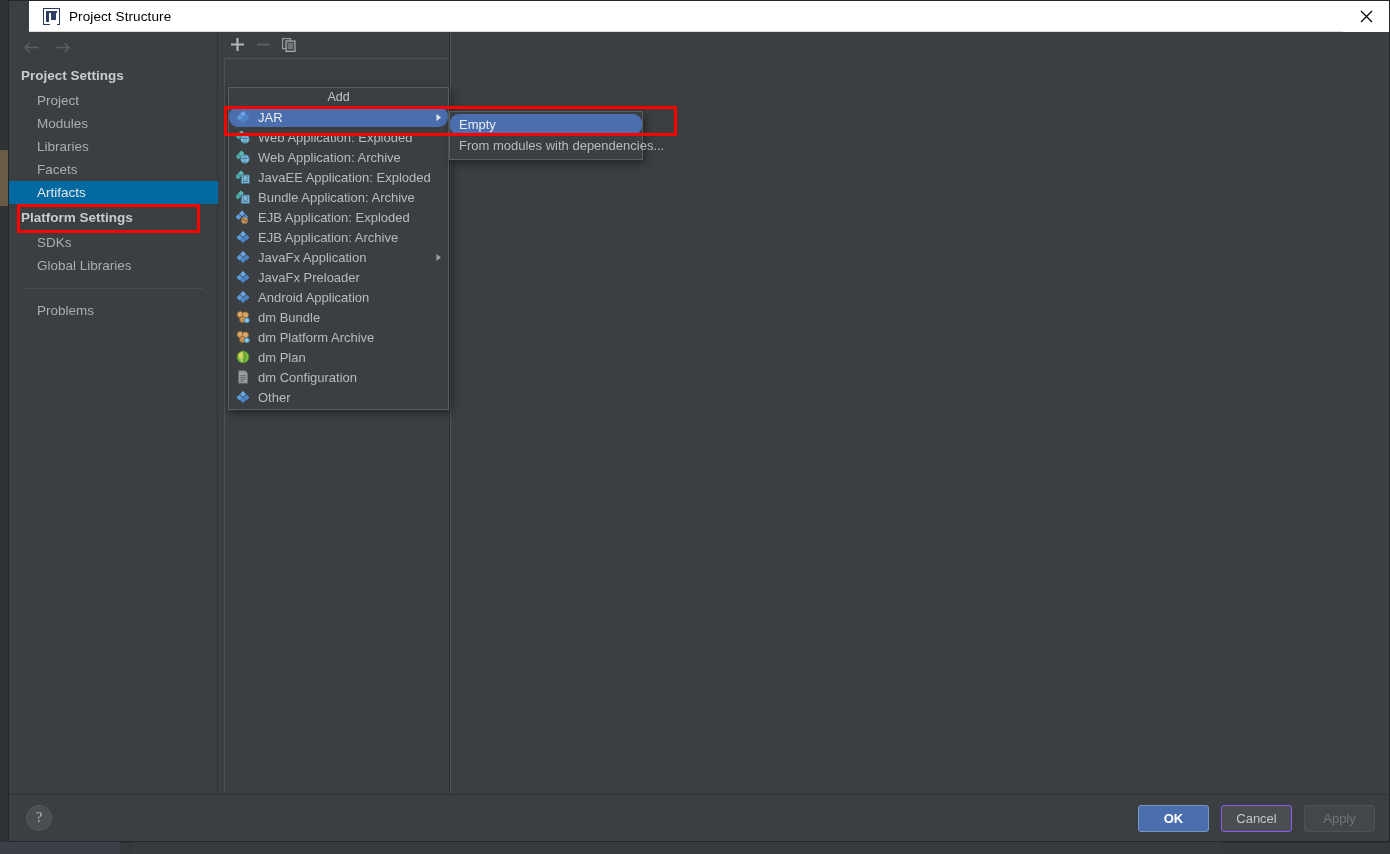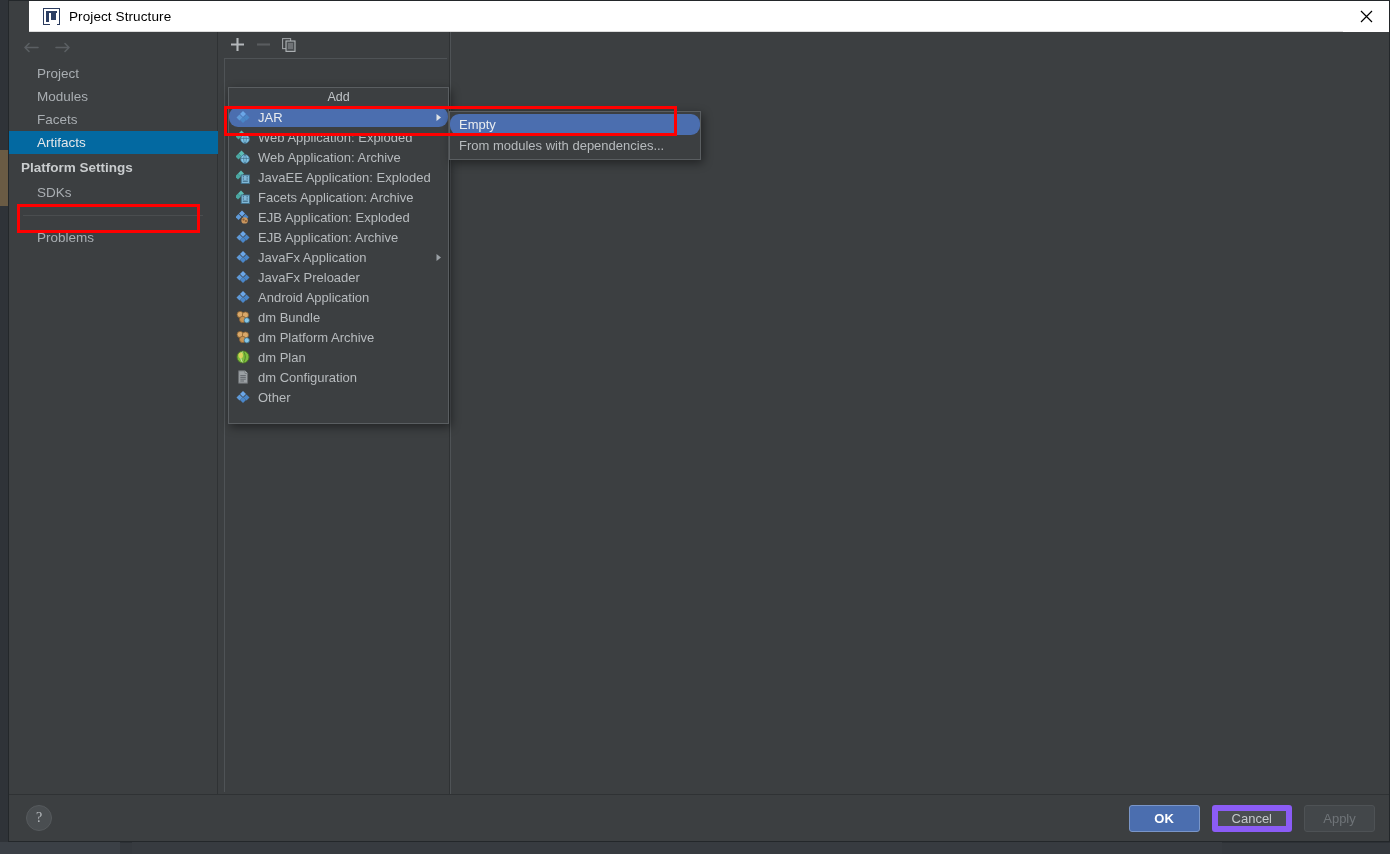--- a/index.html
+++ b/index.html
@@ -223,40 +223,40 @@
     padding: 0 14px;
   }
   .dlg-btn.primary {
     background: #4b6eaf;
     border: 1px solid #7a96c8;
     color: #ffffff;
     font-weight: bold;
   }
   .dlg-btn.normal {
     background: #4a4e51;
-    border: 6px solid #8b5cf6;
+    border: 1px solid #8b5cf6;
     color: #c4c8cb;
   }
   .dlg-btn.disabled {
     background: #43474a;
     border: 1px solid #4e5255;
     color: #6f7478;
     cursor: default;
   }
 
   
   #add-popup {
     position: absolute;
     left: 219px; top: 55px;
     width: 221px;
     background: #3c3f41;
     border: 1px solid #5a5e61;
     box-shadow: 2px 3px 9px rgba(0,0,0,0.45);
     z-index: 40;
-    padding-bottom: 16px;
+    padding-bottom: 2px;
   }
   #add-popup-header {
     height: 19px;
     display: flex; align-items: center; justify-content: center;
     font-size: 12.5px;
     color: #c0c4c7;
     background: #3c3f41;
     border-bottom: 1px solid #4e5255;
   }
   .menu-item {
@@ -284,21 +284,21 @@
   .menu-item .mi-arrow {
     flex: 0 0 auto;
     margin-left: 6px;
     display: flex; align-items: center;
   }
 
   
   #jar-submenu {
     position: absolute;
     left: 440px; top: 79px;
-    width: 252px;
+    width: 194px;
     background: #3c3f41;
     border: 1px solid #5a5e61;
     box-shadow: 2px 3px 9px rgba(0,0,0,0.45);
     z-index: 45;
     padding: 2px 0 3px 0;
   }
   #jar-submenu .menu-item { padding-left: 9px; height: 21px; }
 
   
   .redbox {
@@ -340,27 +340,30 @@
               <path d="M16 6.5 H3 M7 2.5 L3 6.5 L7 10.5" stroke="#5b5f63" stroke-width="1.6" fill="none" stroke-linecap="round" stroke-linejoin="round"></path>
             </svg>
           </div>
           <div class="nav-arrow">
             <svg width="18" height="13" viewBox="0 0 18 13">
               <path d="M2 6.5 H15 M11 2.5 L15 6.5 L11 10.5" stroke="#5b5f63" stroke-width="1.6" fill="none" stroke-linecap="round" stroke-linejoin="round"></path>
             </svg>
           </div>
         </div>
 
+        <div class="side-group-title">Project Settings</div>
         <div class="side-item">Project</div>
         <div class="side-item">Modules</div>
+        <div class="side-item">Libraries</div>
         <div class="side-item">Facets</div>
         <div class="side-item selected">Artifacts</div>
 
         <div class="side-group-title">Platform Settings</div>
         <div class="side-item">SDKs</div>
+        <div class="side-item">Global Libraries</div>
 
         <div class="side-sep"></div>
         <div class="side-item">Problems</div>
       </div>
 
       <div id="artifacts-panel">
         <div id="artifacts-toolbar">
           <div class="tb-btn">
             <svg width="13" height="13" viewBox="0 0 13 13">
               <path d="M6.5 1 V12 M1 6.5 H12" stroke="#b4b8bb" stroke-width="2.1" stroke-linecap="square"></path>
@@ -442,21 +445,21 @@
 
         <div class="menu-item">
           <span class="mi-icon">
             <svg width="14" height="14" viewBox="0 0 14 14">
               <path d="M5 0.5 L8 3.5 L5 6.5 L2 3.5 Z" fill="#5bbcb6"></path>
               <path d="M2 3.5 L5 6.5 L2 9.5 L-1 6.5 Z" fill="#4aa8a2"></path>
               <rect x="5.2" y="5" width="8.3" height="8.6" fill="#7fb8d8" stroke="#3e6e88" stroke-width="0.9"></rect>
               <path d="M6.8 6.8 H8 M10.5 6.8 H11.8 M6.8 9 H8 M10.5 9 H11.8 M6.8 11.2 H11.8" stroke="#31566c" stroke-width="0.9"></path>
             </svg>
           </span>
-          <span class="mi-label">Facets Application: Archive</span>
+          <span class="mi-label">Bundle Application: Archive</span>
         </div>
 
         <div class="menu-item">
           <span class="mi-icon">
             <svg width="14" height="14" viewBox="0 0 14 14">
               <path d="M6 0.5 L9 3.5 L6 6.5 L3 3.5 Z" fill="#6aa6e8"></path>
               <path d="M2.5 4 L5.5 7 L2.5 10 L-0.5 7 Z" fill="#5f9ad8"></path>
               <path d="M9.5 4 L12.5 7 L9.5 10 L6.5 7 Z" fill="#4a86c8"></path>
               <circle cx="8.6" cy="10.4" r="3.2" fill="#c8955e"></circle>
               <circle cx="7.5" cy="9.6" r="1.1" fill="#8c5f34"></circle>

